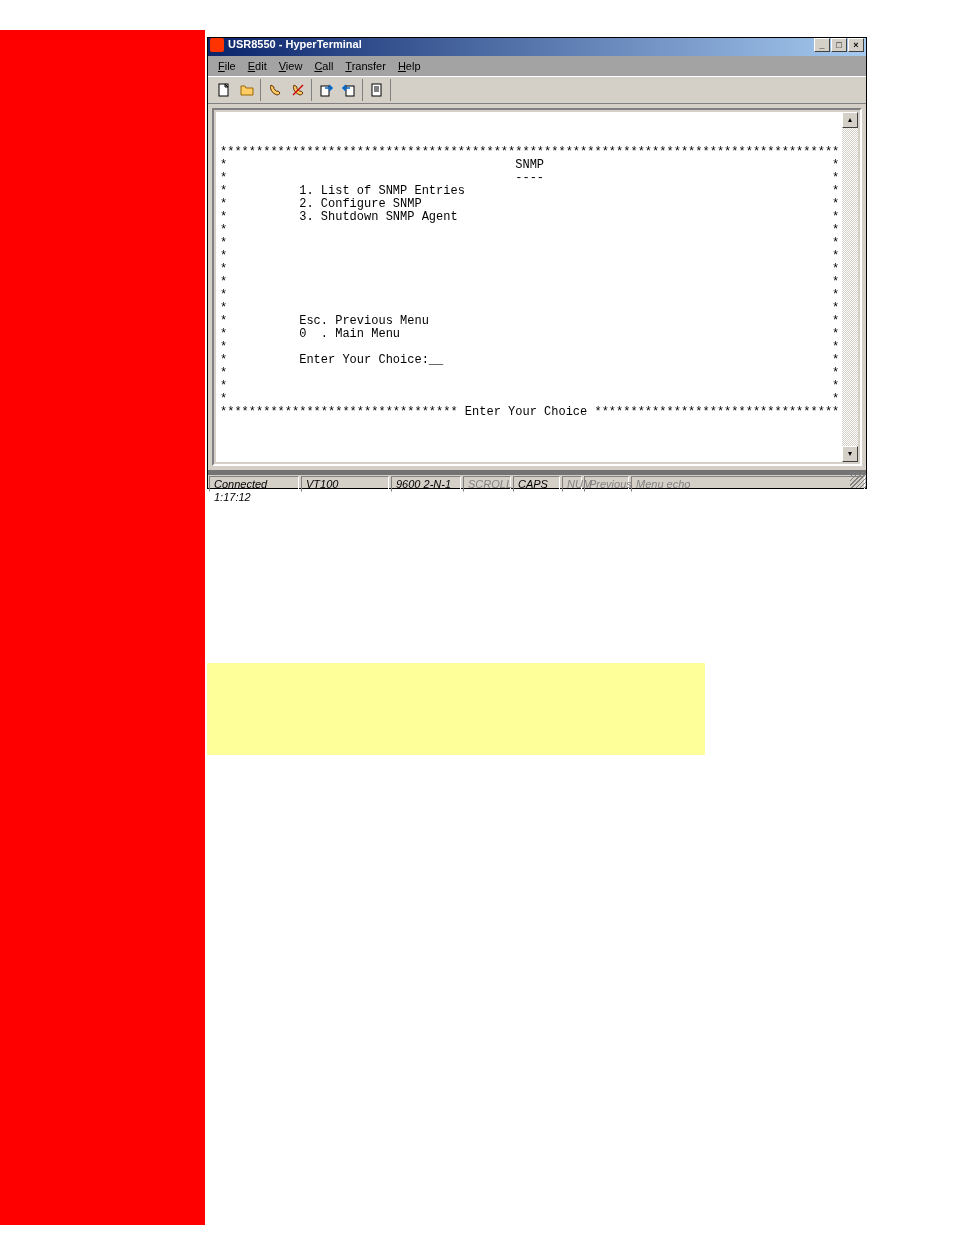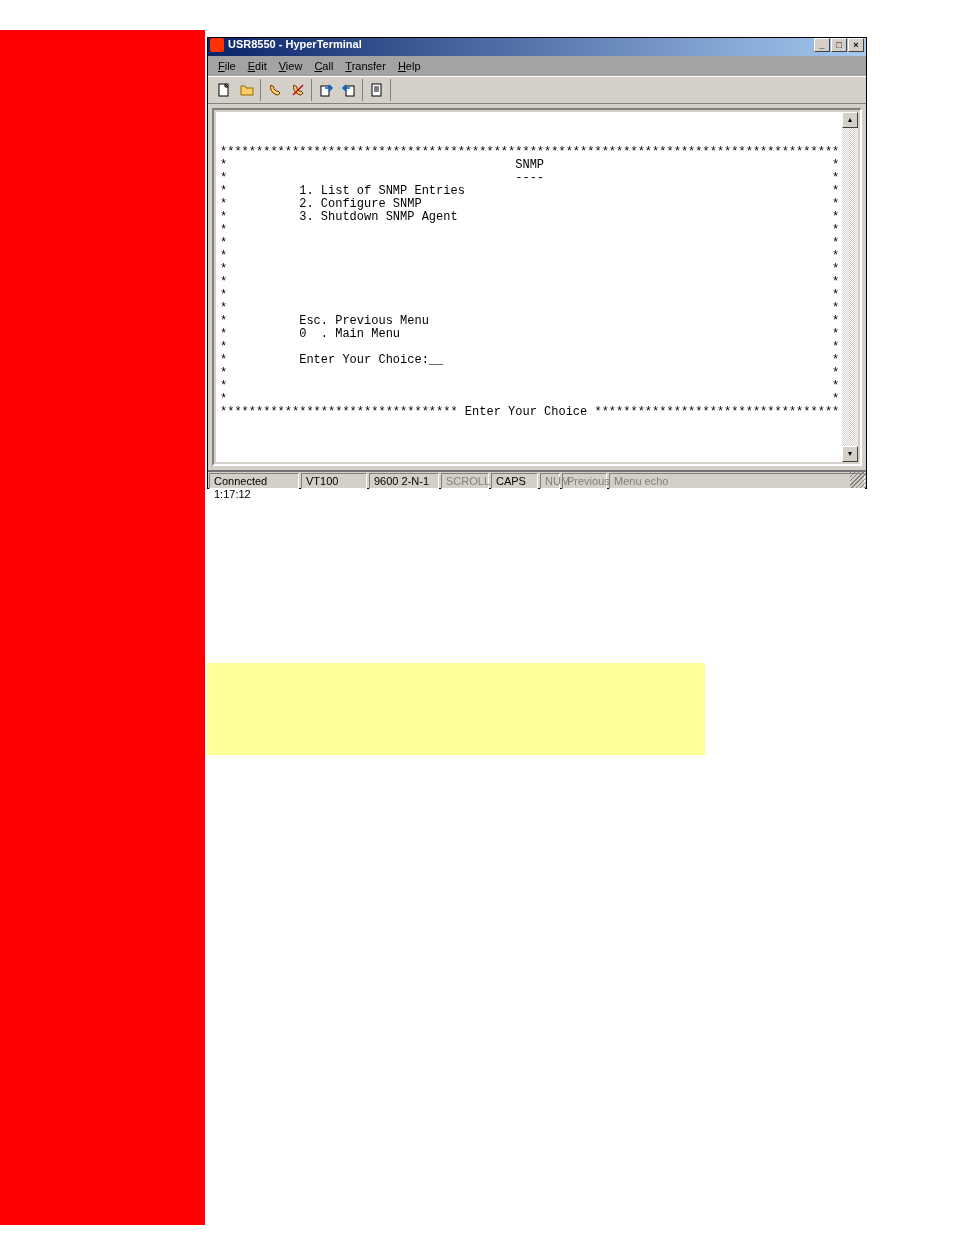--- a/index.html
+++ b/index.html
@@ -138,23 +138,24 @@
     line-height: 14px;
     cursor: pointer;
   }
   .sb-track {
     flex: 1;
     background: repeating-conic-gradient(#d4d0c8 0% 25%, #ffffff 0% 50%) 0 0/2px 2px;
   }
   .statusbar {
     display: flex;
     background: #d4d0c8;
-    border-top: 2px solid #737373;
+    border-top: 5px solid #737373;
     font-size: 11px;
     height: 18px;
+    font-style: italic;
   }
   .status-cell {
     border: 1px solid #808080;
     border-right-color: #ffffff;
     border-bottom-color: #ffffff;
     padding: 1px 4px;
     margin: 1px;
     height: 16px;
     line-height: 13px;
   }
@@ -282,21 +283,21 @@
       <div class="scrollbar">
         <div class="sb-btn">▴</div>
         <div class="sb-track"></div>
         <div class="sb-btn">▾</div>
       </div>
     </div>
   </div>
 
   <div class="statusbar" style="position:relative">
     <div class="status-cell" style="width:90px">Connected 1:17:12</div>
-    <div class="status-cell" style="width:66px">VT100</div>
+    <div class="status-cell" style="width:88px">VT100</div>
     <div class="status-cell" style="width:70px">9600 2-N-1</div>
     <div class="status-cell disabled" style="width:48px">SCROLL</div>
     <div class="status-cell" style="width:47px">CAPS</div>
     <div class="status-cell disabled" style="width:20px">NUM</div>
     <div class="status-cell disabled" style="width:45px">Previous</div>
     <div class="status-cell disabled" style="flex:1">Menu echo</div>
     <div class="resize-grip"></div>
   </div>
 </div>
 

